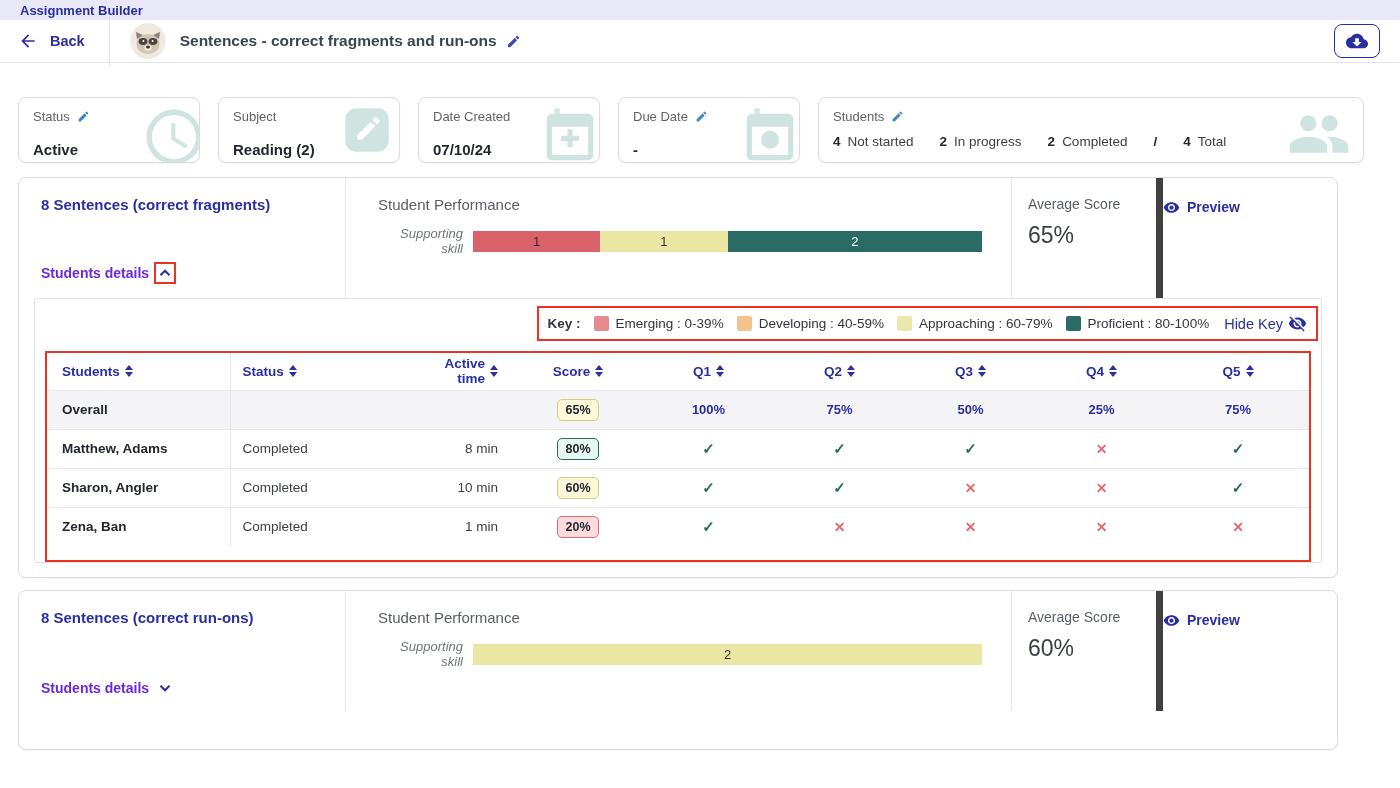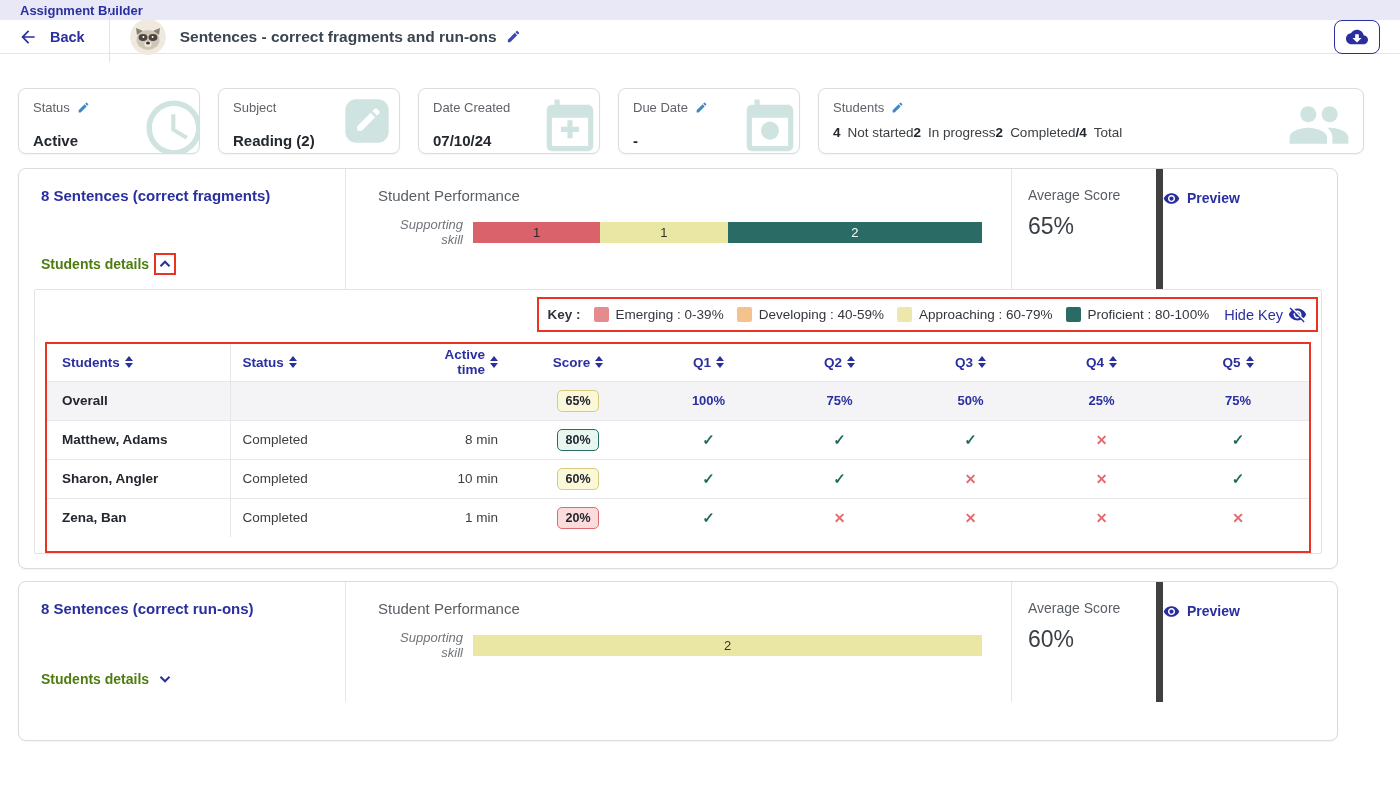--- a/index.html
+++ b/index.html
@@ -4,21 +4,21 @@
 <style>
   *{box-sizing:border-box;margin:0;padding:0}
   html,body{width:1400px;height:788px;overflow:hidden}
   body{font-family:"Liberation Sans",sans-serif;background:#fff;color:#202124}
 
   
   .topbar{height:20px;background:#e9e8f7;display:flex;align-items:center;padding-left:20px}
   .topbar .apptitle{color:#2a2fa0;font-size:13px;font-weight:bold}
 
   
-  .header{height:34px;background:#fff;border-bottom:1px solid #e5e5ea;display:flex;align-items:center}
+  .header{height:43px;background:#fff;border-bottom:1px solid #e5e5ea;display:flex;align-items:center}
   .back{display:flex;align-items:center;gap:12px;padding:0 24px 0 18px;color:#2a2fa0;font-weight:bold;font-size:14.5px;background:none;border:none;cursor:pointer;font-family:inherit}
   .vdiv{width:1px;height:50px;background:#e2e2e8}
   .avatar{width:36px;height:36px;border-radius:50%;margin-left:20px;overflow:hidden;flex:none}
   .title{margin-left:14px;font-weight:bold;font-size:15.5px;color:#3b4550}
   .editpen{margin-left:9px;color:#3c49b4;display:flex}
   .spacer{flex:1}
   .dl{margin-right:20px;width:46px;height:34px;border:1.6px solid #2a2fa0;border-radius:8px;background:#fff;display:flex;align-items:center;justify-content:center;color:#2a2fa0;cursor:pointer}
 
   
   .cards{display:flex;gap:18px;margin:34px 36px 0 18px}
@@ -26,30 +26,30 @@
   .card.w{width:182px;flex:none}
   .card.grow{flex:1}
   .clabel{display:flex;align-items:center;gap:7px;color:#5f6368;font-size:13px;position:relative;z-index:1}
   .cpen{color:#4187c7;display:flex}
   .cval{margin-top:17px;font-weight:bold;font-size:15px;color:#23272e;position:relative;z-index:1}
   .wm{position:absolute;color:#cfe4e0;z-index:0}
   .wm.clock{right:-8px;bottom:-12px}
   .wm.pensq{right:6px;bottom:2px}
   .wm.cal{right:-2px;bottom:-10px}
   .wm.ppl{right:12px;bottom:-8px}
-  .stats{display:flex;align-items:center;margin-top:10px;font-size:13.5px;color:#3c4043;position:relative;z-index:1}
+  .stats{display:flex;align-items:center;gap:26px;margin-top:10px;font-size:13.5px;color:#3c4043;position:relative;z-index:1}
   .stat b{color:#23272e;margin-right:7px}
   .slash{font-weight:bold;color:#23272e}
 
   
   .sectioncard{margin:14px 62px 0 18px;border:1px solid #dadce2;border-radius:8px;background:#fff;box-shadow:0 1px 2px rgba(60,64,67,.06)}
   .toprow{display:flex;min-height:120px}
   .leftcol{width:327px;padding:18px 0 14px 22px;display:flex;flex-direction:column;justify-content:space-between;border-right:1px solid #e6e6ea}
   .sectitle{color:#2a2fa0;font-weight:bold;font-size:15px}
-  .details{display:flex;align-items:center;gap:3px;color:#4d7c0f;font-weight:bold;font-size:14px;background:none;border:none;cursor:pointer;font-family:inherit;align-self:flex-start}
+  .details{display:flex;align-items:center;gap:3px;color:#6d28d9;font-weight:bold;font-size:14px;background:none;border:none;cursor:pointer;font-family:inherit;align-self:flex-start}
   .annbox-sm{display:inline-flex;border:2px solid #ea3323;margin-left:2px}
   .chev{display:flex;color:#2a2fa0}
   .perfcol{flex:1;padding:18px 0 0 32px}
   .perflabel{color:#595e64;font-size:15px}
   .barrow{display:flex;align-items:center;margin-top:13px}
   .skill{width:85px;text-align:right;font-style:italic;color:#6f747a;font-size:13px;margin-right:10px;flex:none}
   .bar{width:509px;height:21px;display:flex}
   .seg{display:flex;align-items:center;justify-content:center;font-size:13px;height:100%}
   .avgcol{width:145px;flex:none;border-left:1px solid #e6e6ea;padding:18px 0 0 16px}
   .avglabel{color:#595e64;font-size:14px}

